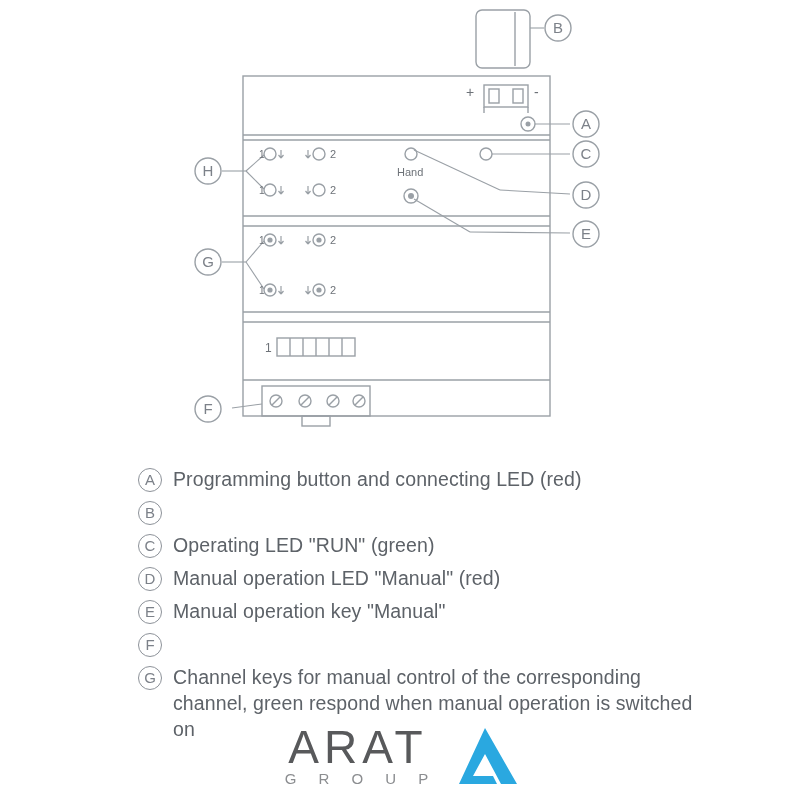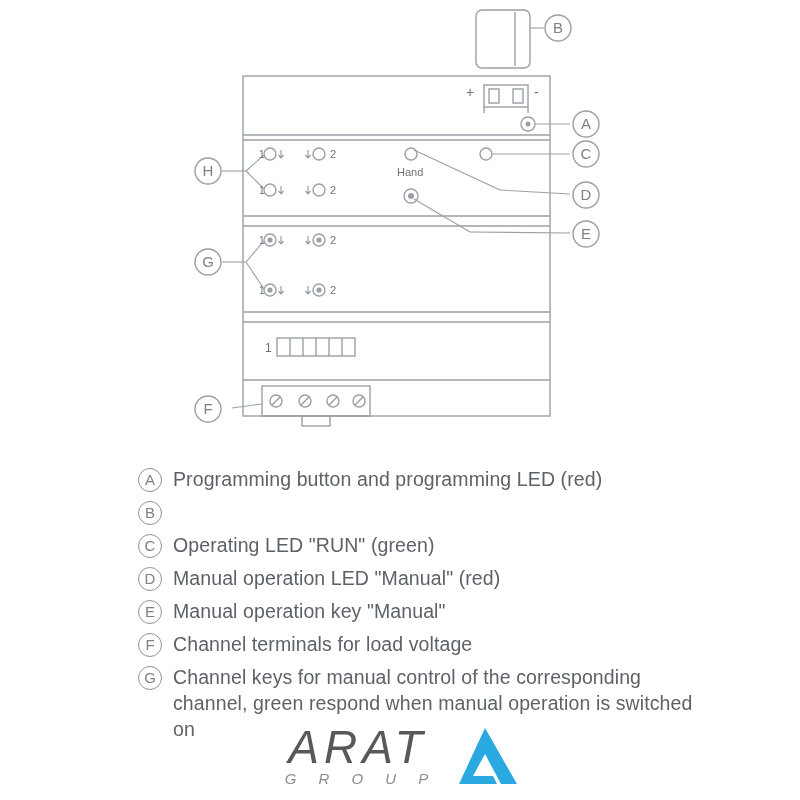--- a/index.html
+++ b/index.html
@@ -61,21 +61,20 @@
   }
   .watermark {
     position: absolute;
     left: 0;
     top: 714px;
     width: 800px;
     height: 86px;
     display: flex;
     align-items: center;
     justify-content: center;
-    font-style: italic;
   }
   .wm-inner {
     display: flex;
     align-items: center;
     gap: 14px;
   }
   .wm-text {
     display: flex;
     flex-direction: column;
     align-items: center;
@@ -241,40 +240,39 @@
         <text x="259" y="294" font-size="10">1</text>
         <text x="330" y="294" font-size="11">2</text>
         <text x="265" y="352" font-size="12">1</text>
       </g>
     </svg>
   </div>
 
   <div class="legend">
     <div class="legend-row">
       <div class="legend-key">A</div>
-      <div class="legend-text">Programming button and programming LED (red)</div>
+      <div class="legend-text">Programming button and connecting LED (red)</div>
     </div>
     <div class="legend-row">
       <div class="legend-key">B</div>
     </div>
     <div class="legend-row">
       <div class="legend-key">C</div>
       <div class="legend-text">Operating LED "RUN" (green)</div>
     </div>
     <div class="legend-row">
       <div class="legend-key">D</div>
       <div class="legend-text">Manual operation LED "Manual" (red)</div>
     </div>
     <div class="legend-row">
       <div class="legend-key">E</div>
       <div class="legend-text">Manual operation key "Manual"</div>
     </div>
     <div class="legend-row">
       <div class="legend-key">F</div>
-      <div class="legend-text">Channel terminals for load voltage</div>
     </div>
     <div class="legend-row">
       <div class="legend-key">G</div>
       <div class="legend-text">Channel keys for manual control of the corresponding channel, green respond when manual operation is switched on</div>
     </div>
   </div>
 
   <div class="watermark">
     <div class="wm-inner">
       <div class="wm-text">

